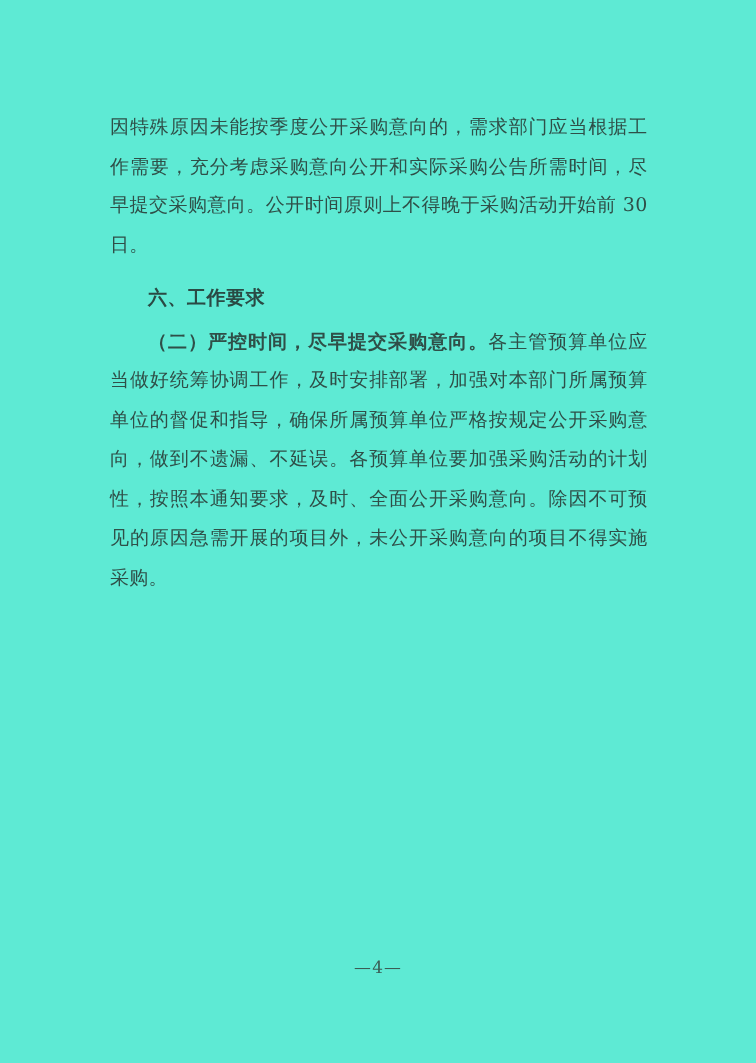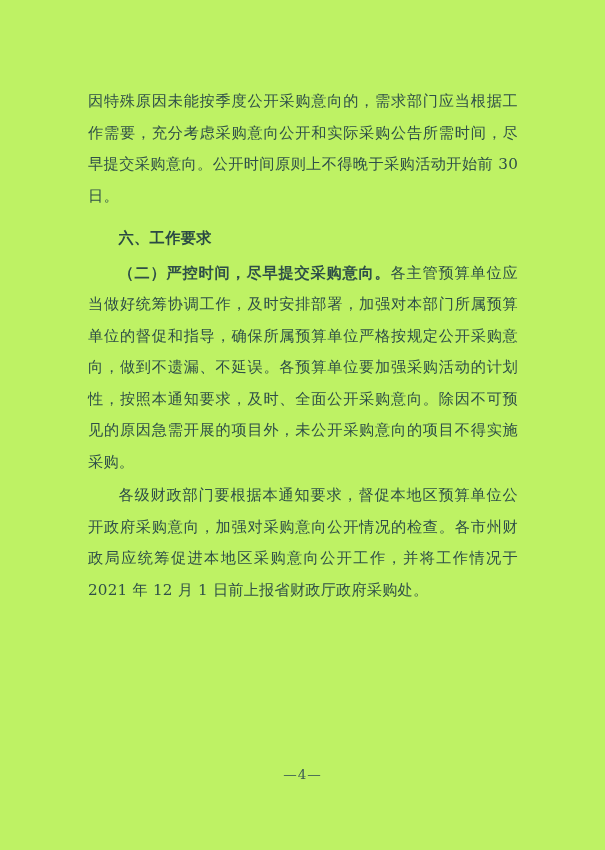--- a/index.html
+++ b/index.html
@@ -10,21 +10,21 @@
     width: 605px;
     height: 850px;
     background: #ffffff;
     font-family: "DejaVu Serif", "Liberation Serif", serif;
     overflow: hidden;
   }
   .page {
     position: relative;
     width: 605px;
     height: 850px;
-    background: #bef264;
+    background: #5eead4;
     box-sizing: border-box;
   }
   .content {
     position: absolute;
     left: 88px;
     top: 86px;
     width: 430px;
   }
   .para {
     margin: 0 0 2px 0;
@@ -75,18 +75,17 @@
     <p class="para">因特殊原因未能按季度公开采购意向的，需求部门应当根据工作需要，充分考虑采购意向公开和实际采购公告所需时间，尽早提交采购意向。公开时间原则上不得晚于采购活动开始前 30 日。</p>
 
 
     <div class="spacer-small"></div>
 
     <p class="heading">六、工作要求</p>
 
 
     <p class="para indent"><span class="bold-lead">（二）严控时间，尽早提交采购意向。</span><span>各主管预算单位应当做好统筹协调工作，及时安排部署，加强对本部门所属预算单位的督促和指导，确保所属预算单位严格按规定公开采购意向，做到不遗漏、不延误。各预算单位要加强采购活动的计划性，按照本通知要求，及时、全面公开采购意向。除因不可预见的原因急需开展的项目外，未公开采购意向的项目不得实施采购。</span></p>
 
-    <p class="para indent">各级财政部门要根据本通知要求，督促本地区预算单位公开政府采购意向，加强对采购意向公开情况的检查。各市州财政局应统筹促进本地区采购意向公开工作，并将工作情况于 2021 年 12 月 1 日前上报省财政厅政府采购处。</p>
 
   </div>
 
   <div class="page-number">—4—</div>
 </div>
 
 </body></html>

